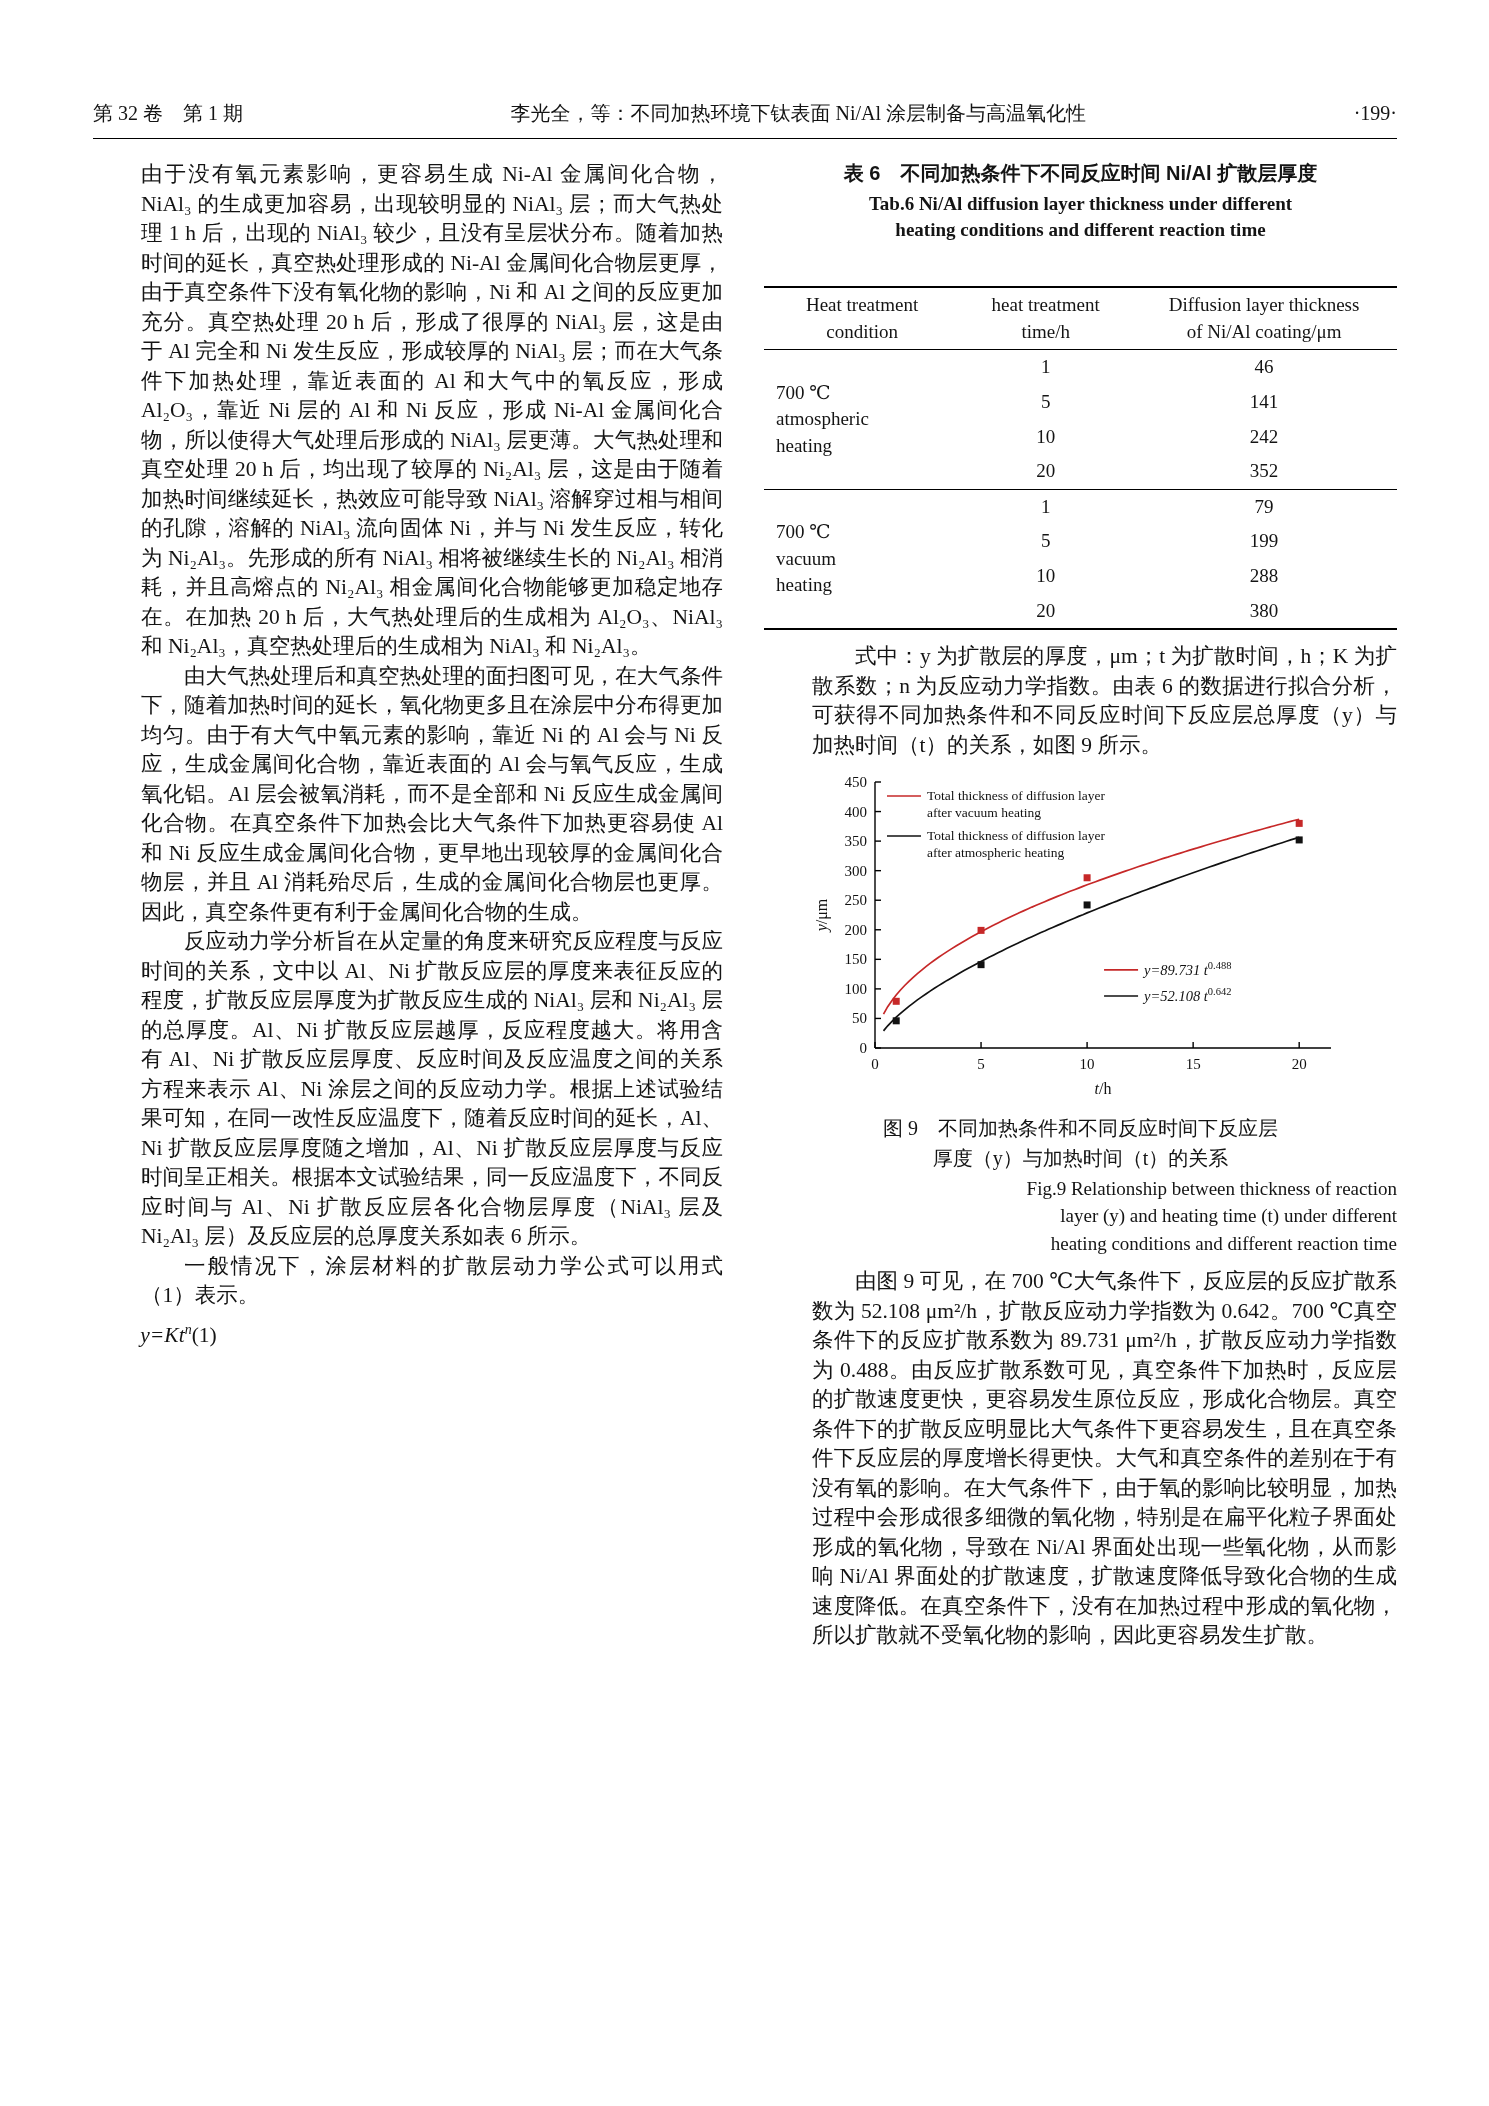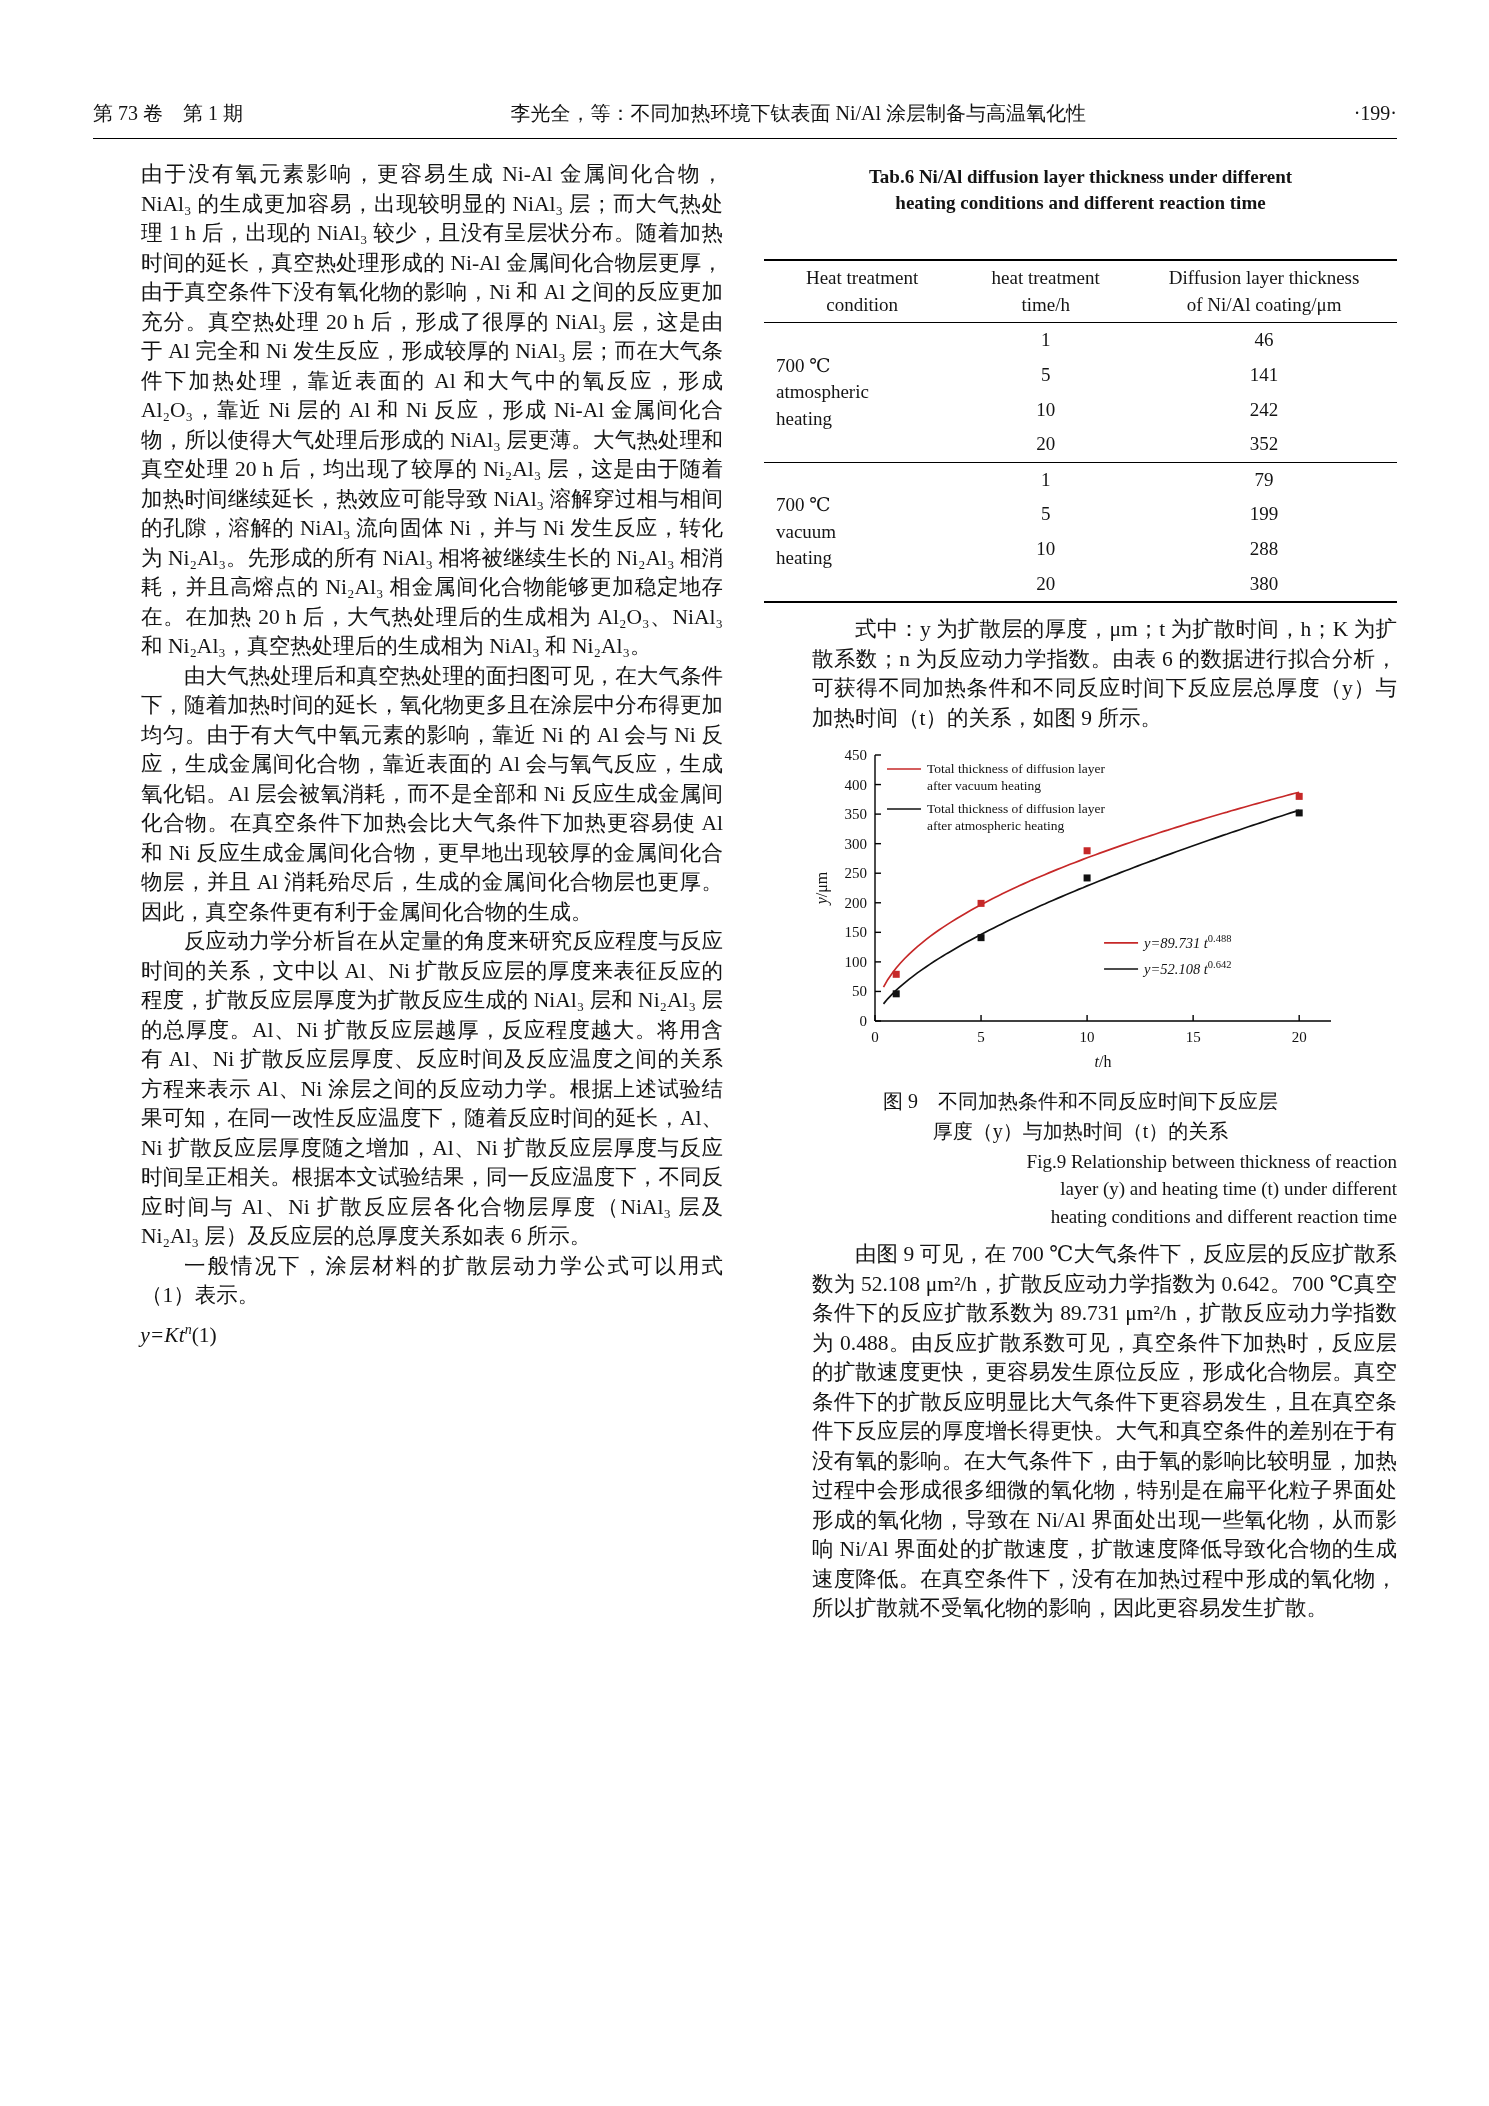--- a/index.html
+++ b/index.html
@@ -67,38 +67,39 @@
   }
   .fig-cap-en {
     font-size:19px; text-align:right; white-space:pre-line;
     line-height:1.45; margin:2px 0 10px 0;
   }
 </style>
 </head>
 <body>
 
 <div class="page-header">
-  <span>第 73 卷　第 1 期</span>
+  <span>第 32 卷　第 1 期</span>
   <span>李光全，等：不同加热环境下钛表面 Ni/Al 涂层制备与高温氧化性</span>
   <span>·199·</span>
 </div>
 <div class="header-rule"></div>
 
 <div class="col col-left">
   <p class="para">由于没有氧元素影响，更容易生成 Ni-Al 金属间化合物，NiAl₃ 的生成更加容易，出现较明显的 NiAl₃ 层；而大气热处理 1 h 后，出现的 NiAl₃ 较少，且没有呈层状分布。随着加热时间的延长，真空热处理形成的 Ni-Al 金属间化合物层更厚，由于真空条件下没有氧化物的影响，Ni 和 Al 之间的反应更加充分。真空热处理 20 h 后，形成了很厚的 NiAl₃ 层，这是由于 Al 完全和 Ni 发生反应，形成较厚的 NiAl₃ 层；而在大气条件下加热处理，靠近表面的 Al 和大气中的氧反应，形成 Al₂O₃，靠近 Ni 层的 Al 和 Ni 反应，形成 Ni-Al 金属间化合物，所以使得大气处理后形成的 NiAl₃ 层更薄。大气热处理和真空处理 20 h 后，均出现了较厚的 Ni₂Al₃ 层，这是由于随着加热时间继续延长，热效应可能导致 NiAl₃ 溶解穿过相与相间的孔隙，溶解的 NiAl₃ 流向固体 Ni，并与 Ni 发生反应，转化为 Ni₂Al₃。先形成的所有 NiAl₃ 相将被继续生长的 Ni₂Al₃ 相消耗，并且高熔点的 Ni₂Al₃ 相金属间化合物能够更加稳定地存在。在加热 20 h 后，大气热处理后的生成相为 Al₂O₃、NiAl₃ 和 Ni₂Al₃，真空热处理后的生成相为 NiAl₃ 和 Ni₂Al₃。</p>
   <p class="para indent">由大气热处理后和真空热处理的面扫图可见，在大气条件下，随着加热时间的延长，氧化物更多且在涂层中分布得更加均匀。由于有大气中氧元素的影响，靠近 Ni 的 Al 会与 Ni 反应，生成金属间化合物，靠近表面的 Al 会与氧气反应，生成氧化铝。Al 层会被氧消耗，而不是全部和 Ni 反应生成金属间化合物。在真空条件下加热会比大气条件下加热更容易使 Al 和 Ni 反应生成金属间化合物，更早地出现较厚的金属间化合物层，并且 Al 消耗殆尽后，生成的金属间化合物层也更厚。因此，真空条件更有利于金属间化合物的生成。</p>
   <p class="para indent">反应动力学分析旨在从定量的角度来研究反应程度与反应时间的关系，文中以 Al、Ni 扩散反应层的厚度来表征反应的程度，扩散反应层厚度为扩散反应生成的 NiAl₃ 层和 Ni₂Al₃ 层的总厚度。Al、Ni 扩散反应层越厚，反应程度越大。将用含有 Al、Ni 扩散反应层厚度、反应时间及反应温度之间的关系方程来表示 Al、Ni 涂层之间的反应动力学。根据上述试验结果可知，在同一改性反应温度下，随着反应时间的延长，Al、Ni 扩散反应层厚度随之增加，Al、Ni 扩散反应层厚度与反应时间呈正相关。根据本文试验结果，同一反应温度下，不同反应时间与 Al、Ni 扩散反应层各化合物层厚度（NiAl₃ 层及 Ni₂Al₃ 层）及反应层的总厚度关系如表 6 所示。</p>
   <p class="para indent">一般情况下，涂层材料的扩散层动力学公式可以用式（1）表示。</p>
   <div class="formula-row">
     <span class="formula-body"><span>y=Kt</span><sup>n</sup></span>
     <span>(1)</span>
   </div>
 </div>
 
 <div class="col col-right">
+  <div class="tbl-cap-zh">表 6　不同加热条件下不同反应时间 Ni/Al 扩散层厚度</div>
   <div class="tbl-cap-en">Tab.6 Ni/Al diffusion layer thickness under different
 heating conditions and different reaction time</div>
 
   <table class="tbl">
     <colgroup>
         <col class="c1">
         <col class="c2">
         <col class="c3">
       </colgroup>
     <thead>

